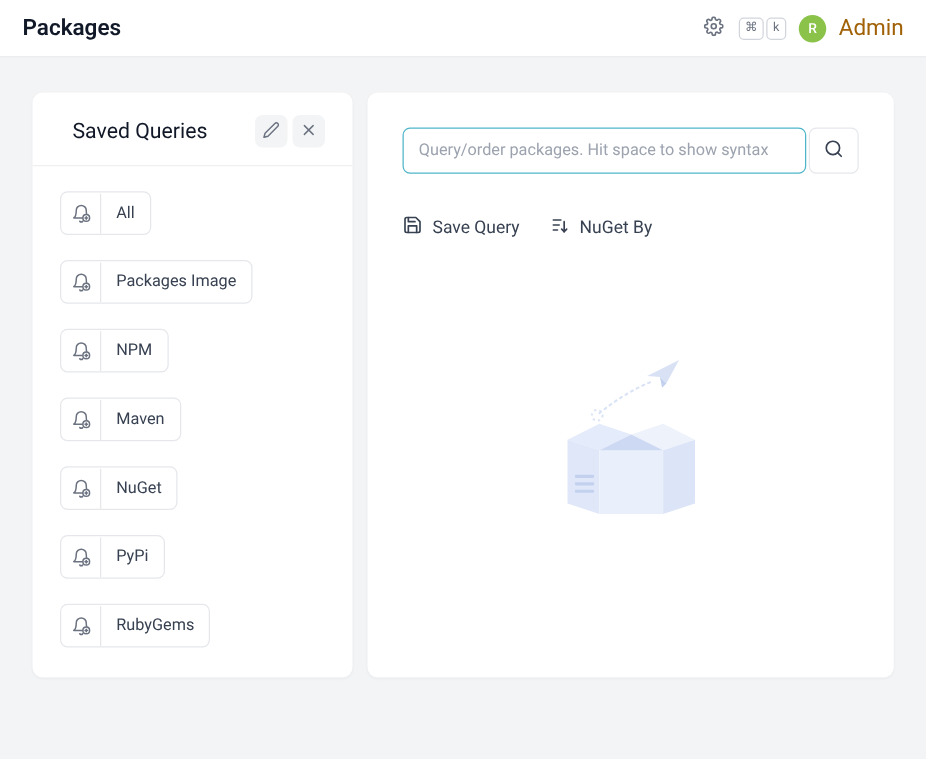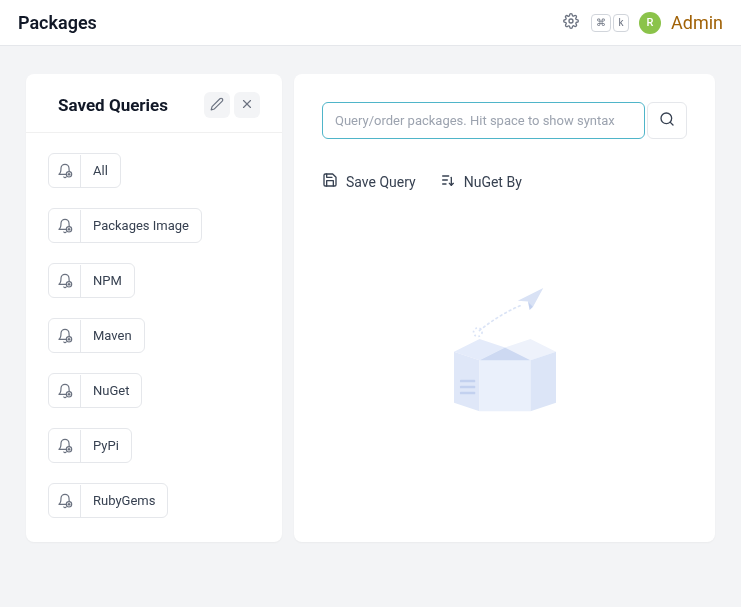--- a/index.html
+++ b/index.html
@@ -90,21 +90,21 @@
     }
     .sidebar-header {
       padding: 18px 22px 14px 32px;
       border-bottom: 1px solid #f0f0f0;
       display: flex;
       align-items: center;
       justify-content: space-between;
     }
     .sidebar-title {
       font-size: 17px;
-      font-weight: 700;
+      font-weight: 400;
       color: #111827;
     }
     .sidebar-header-actions {
       display: flex;
       gap: 4px;
     }
     .sq-btn {
       width: 26px;
       height: 26px;
       border-radius: 6px;

